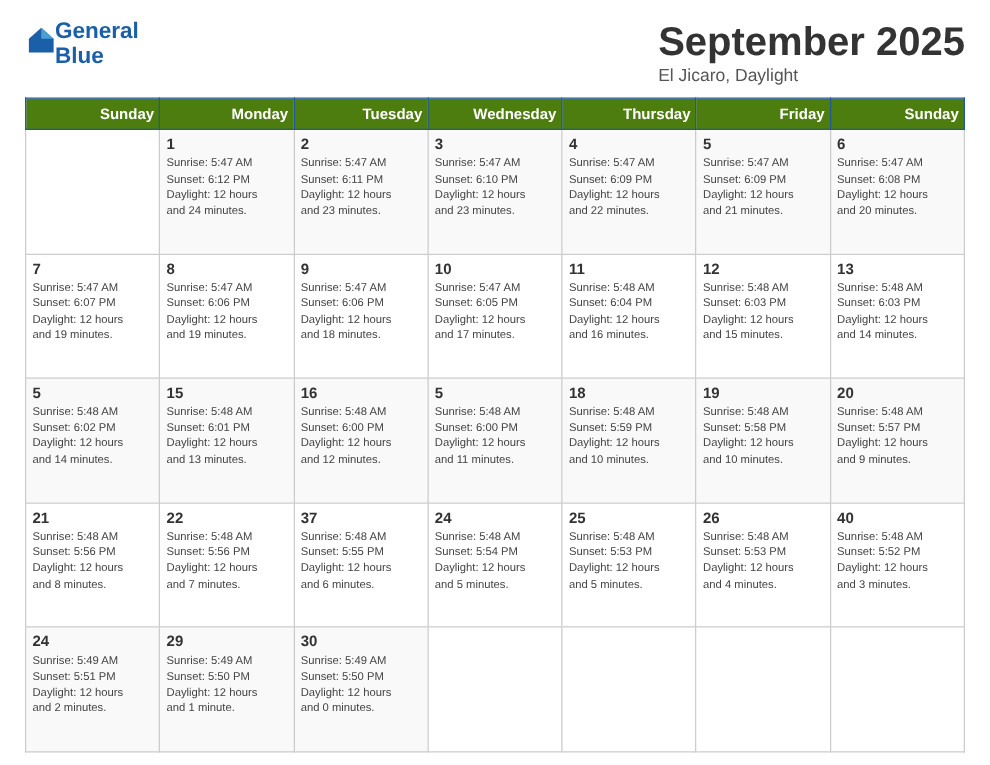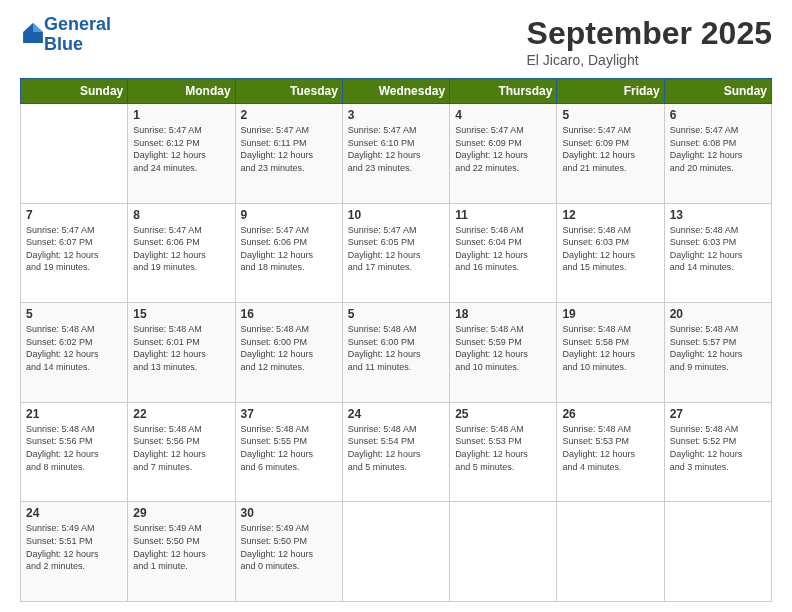--- a/index.html
+++ b/index.html
@@ -318,21 +318,21 @@
 and 5 minutes.</div>
           </td>
           <td>
             <span class="day-num">26</span>
             <div class="cell-text" style="white-space: pre-line;">Sunrise: 5:48 AM
 Sunset: 5:53 PM
 Daylight: 12 hours
 and 4 minutes.</div>
           </td>
           <td>
-            <span class="day-num">27</span>
+            <span class="day-num">40</span>
             <div class="cell-text" style="white-space: pre-line;">Sunrise: 5:48 AM
 Sunset: 5:52 PM
 Daylight: 12 hours
 and 3 minutes.</div>
           </td>
         </tr>
         <tr>
           <td>
             <span class="day-num">24</span>
             <div class="cell-text" style="white-space: pre-line;">Sunrise: 5:49 AM

